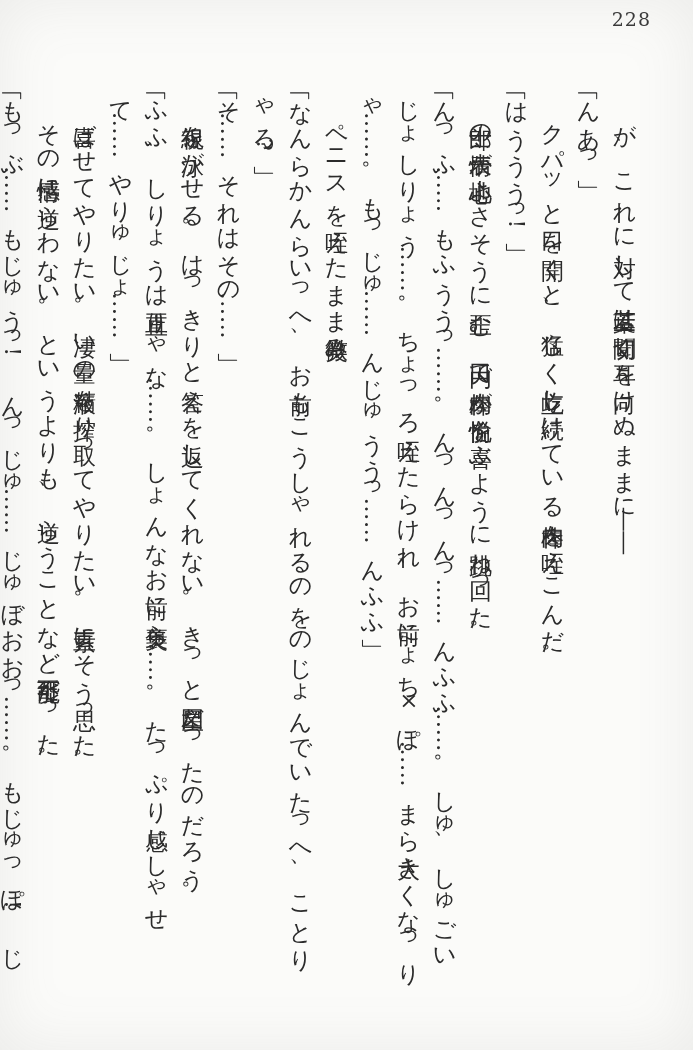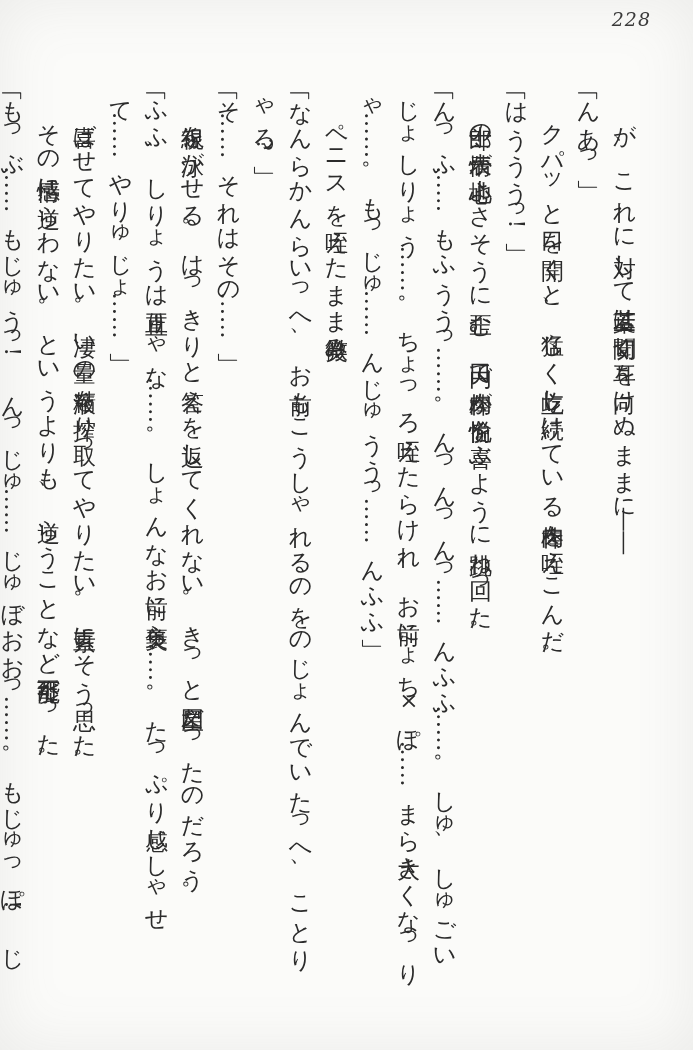--- a/index.html
+++ b/index.html
@@ -17,21 +17,20 @@
   .page {
     position: absolute;
     inset: 0;
     box-shadow: inset 0 0 60px rgba(120,120,120,0.12);
   }
   .page-number {
     position: absolute;
     top: 8px;
     right: 42px;
     font-size: 19px;
-    font-style: italic;
     letter-spacing: 1px;
     color: var(--fg-light, #3a3a3a);
   }
   .text-block {
     position: absolute;
     top: 85px;
     right: 50px;
     height: 900px;
     writing-mode: vertical-rl;
     text-orientation: mixed;

